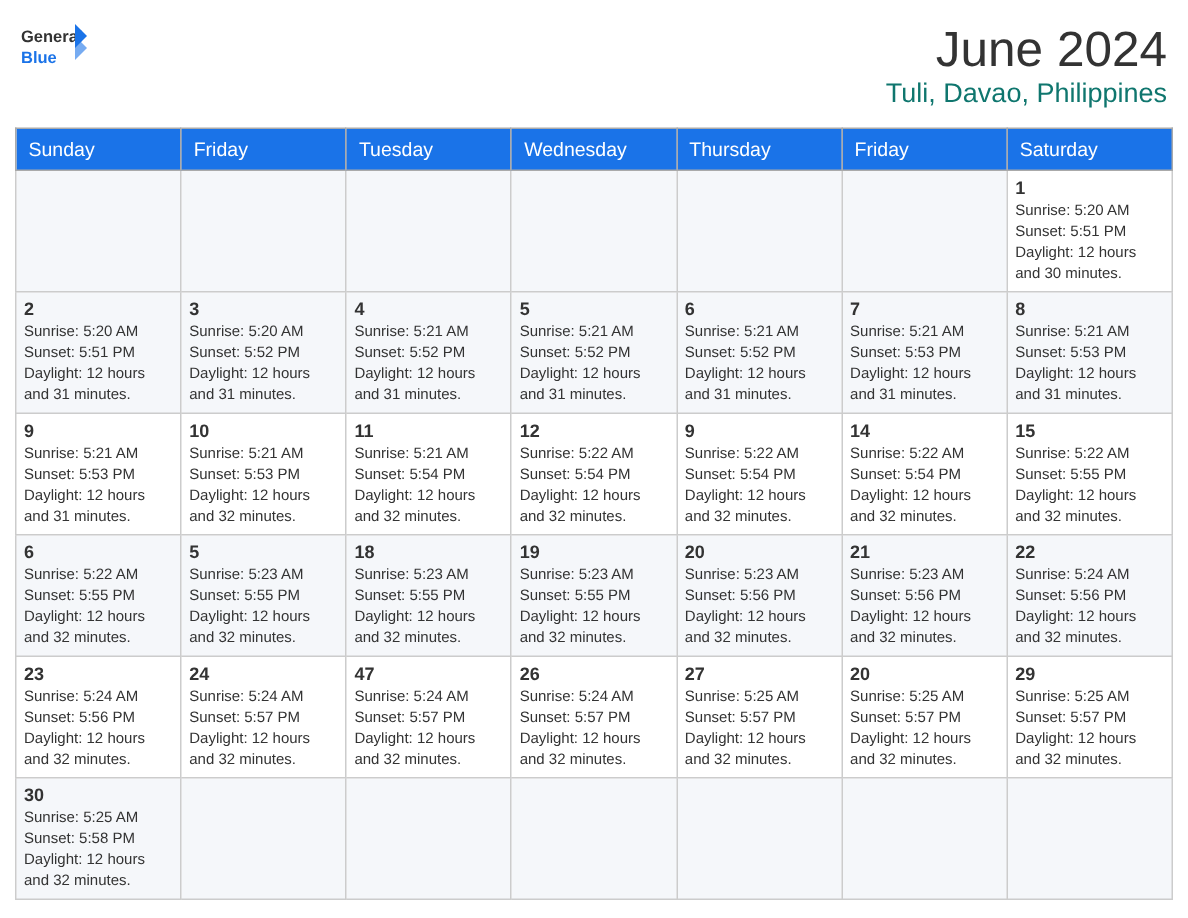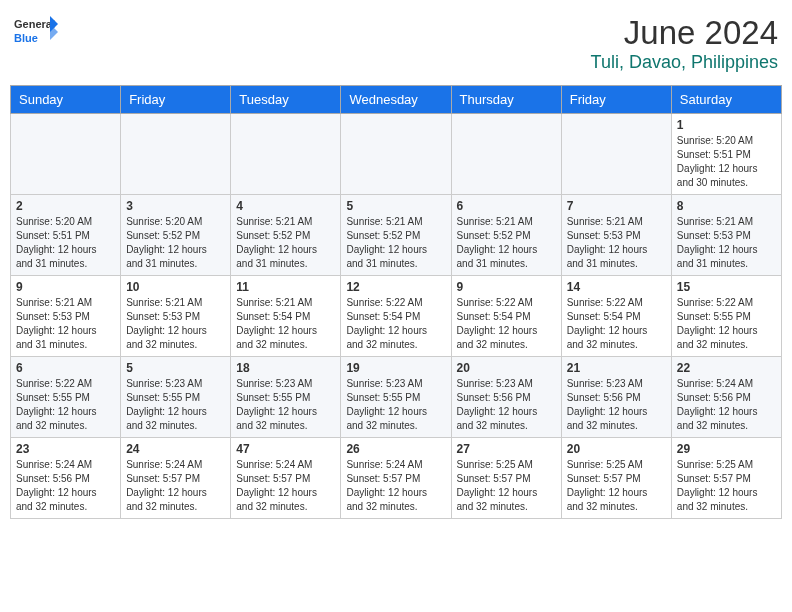--- a/index.html
+++ b/index.html
@@ -331,14 +331,29 @@
 and 32 minutes.</div>
         </td>
         <td>
           <span class="day-num">29</span>
           <div class="cell-info" style="white-space: pre-line;">Sunrise: 5:25 AM
 Sunset: 5:57 PM
 Daylight: 12 hours
 and 32 minutes.</div>
         </td>
       </tr>
+      <tr>
+        <td>
+          <span class="day-num">30</span>
+          <div class="cell-info" style="white-space: pre-line;">Sunrise: 5:25 AM
+Sunset: 5:58 PM
+Daylight: 12 hours
+and 32 minutes.</div>
+        </td>
+        <td class="empty-cell"></td>
+        <td class="empty-cell"></td>
+        <td class="empty-cell"></td>
+        <td class="empty-cell"></td>
+        <td class="empty-cell"></td>
+        <td class="empty-cell"></td>
+      </tr>
     </tbody>
 </table>
 
 </body></html>

